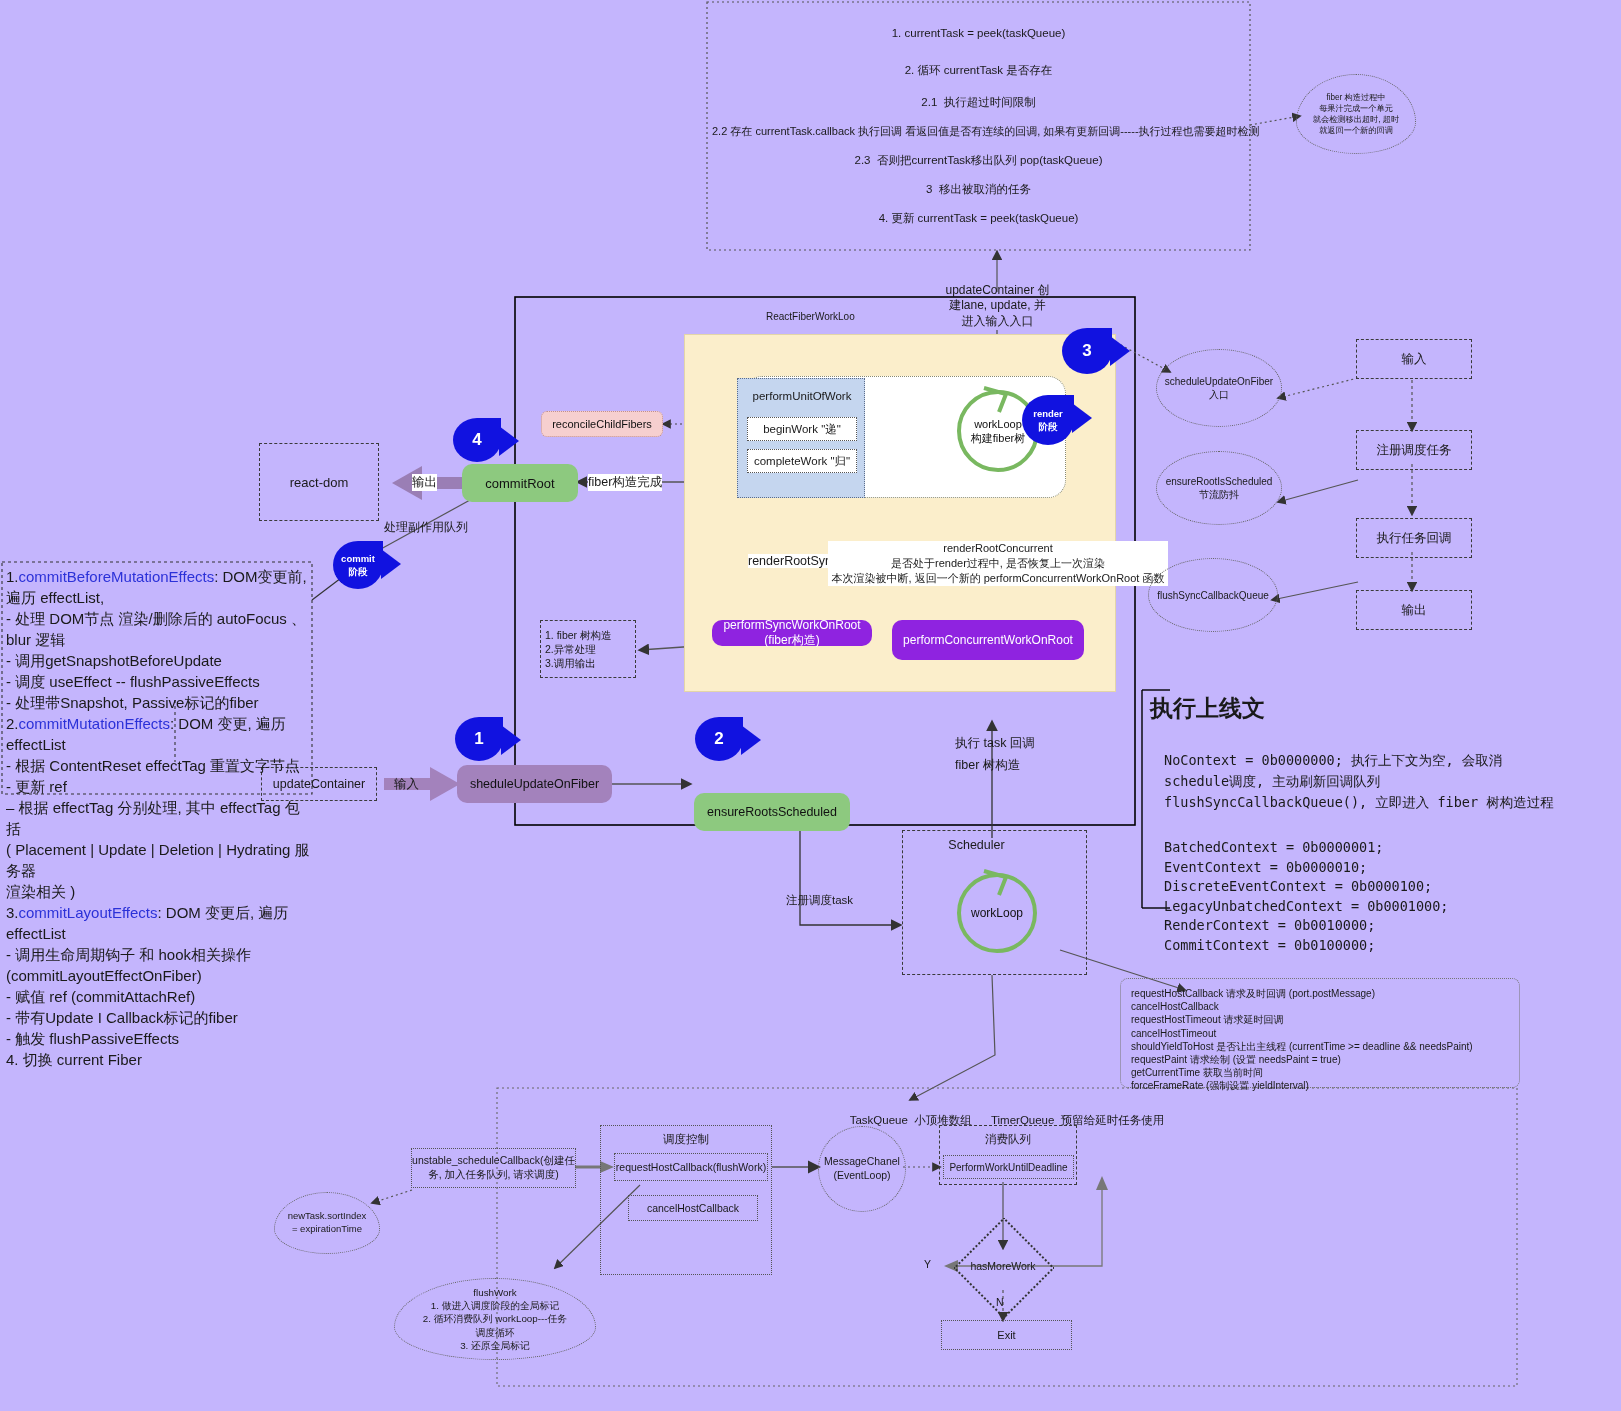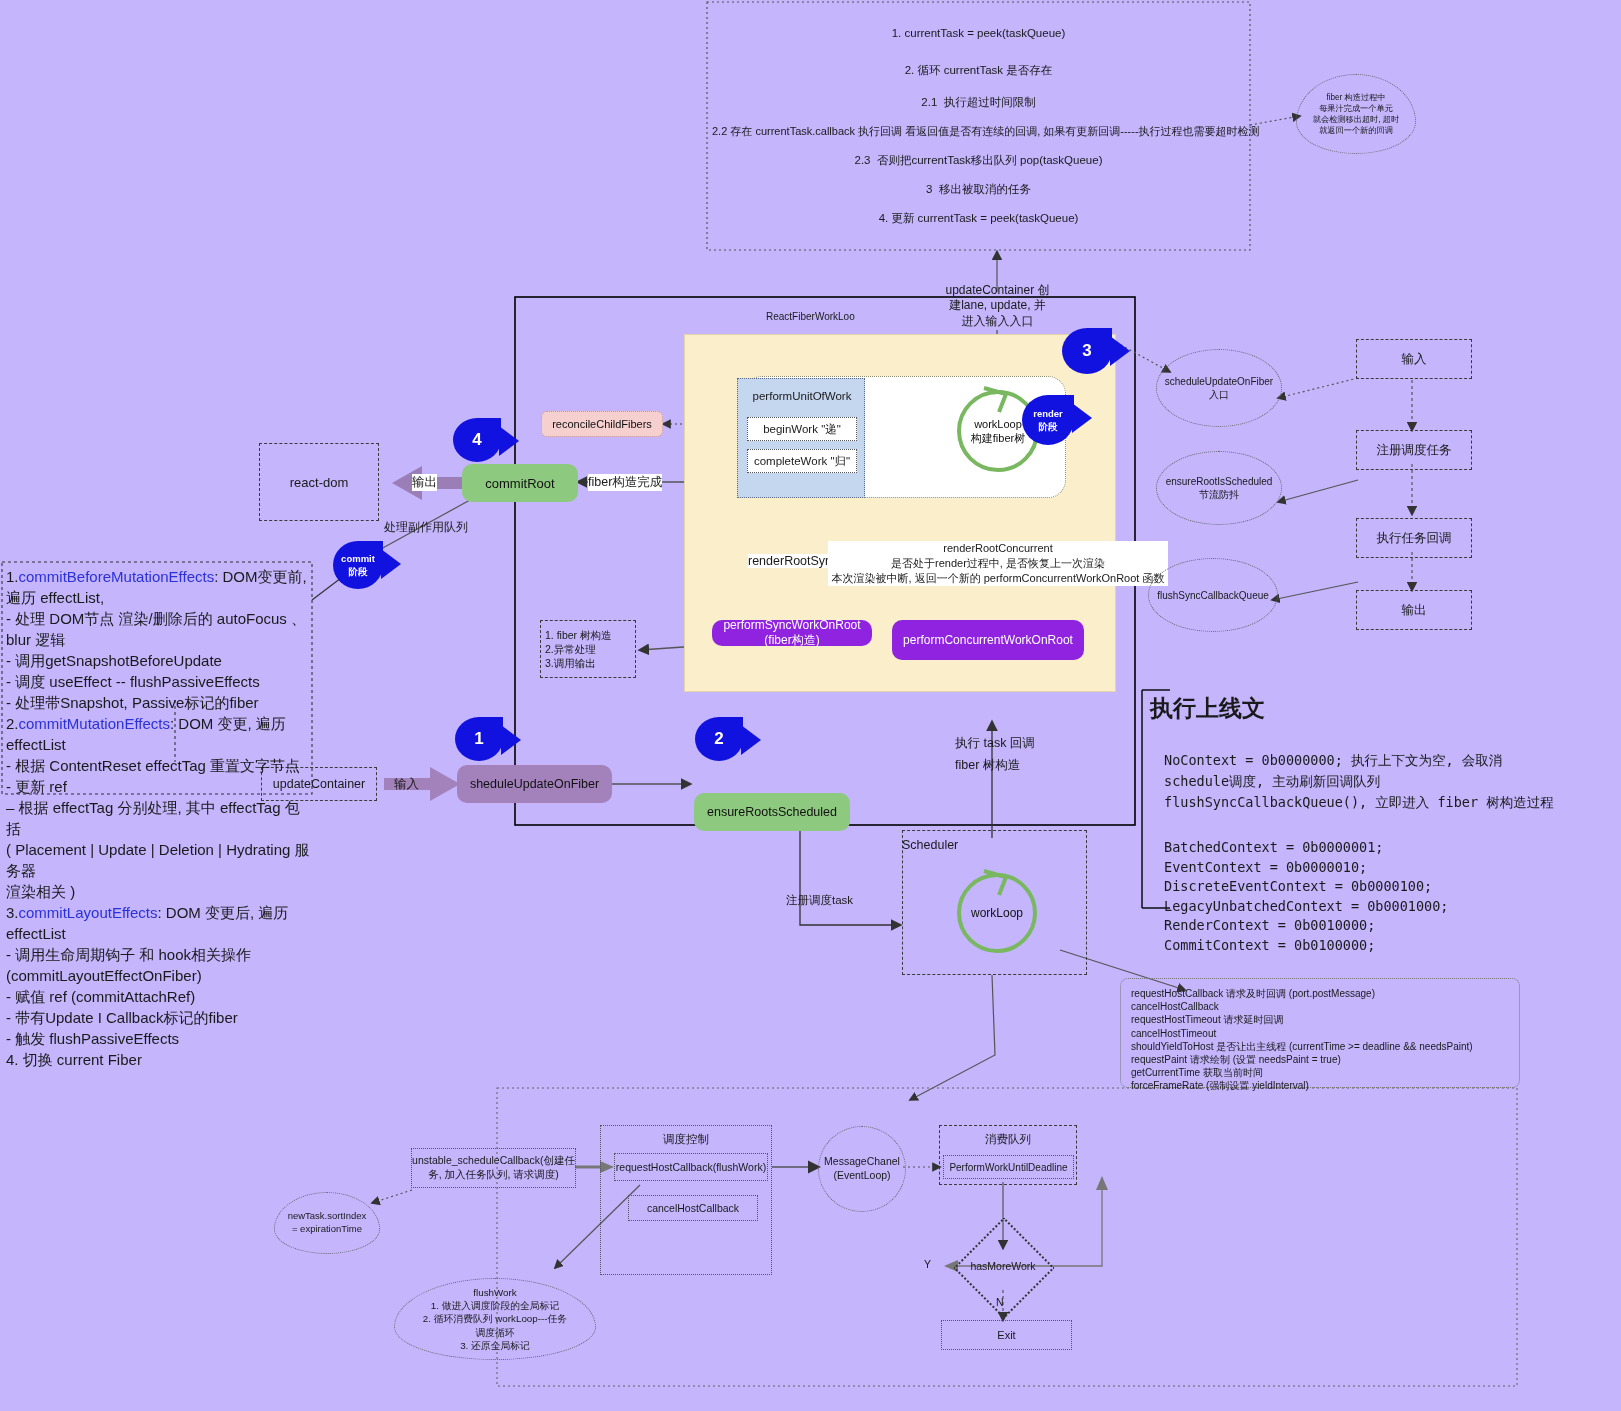--- a/index.html
+++ b/index.html
@@ -337,21 +337,21 @@
 
   <div class="abs green roundbox" style="left:694px; top:765px; width:156px; height:38px; font-size:12.5px;margin-top:28px;">
     <span>ensureRootsScheduled</span>
   </div>
 
   <div class="lbl-nb" style="left:955px; top:735px; font-size:12.5px;">执行 task 回调</div>
   <div class="lbl-nb" style="left:955px; top:757px; font-size:12.5px;">fiber 树构造</div>
   <div class="lbl-nb" style="left:786px; top:893px; font-size:11.5px;">注册调度task</div>
 
   <div class="abs dashbox" style="left:902px; top:830px; width:185px; height:145px;"></div>
-  <div class="txt" style="left:902px; top:838px; width:149px; font-size:12.5px;">Scheduler</div>
+  <div class="txt" style="left:902px; top:838px; width:149px; text-align:center; font-size:12.5px;">Scheduler</div>
   <div class="circleloop" style="left:957px; top:873px; width:72px; height:72px; font-size:12px;">
     <span>workLoop</span>
   </div>
   <svg class="overlay" width="1621" height="1411">
     <path d="M984,871 L1006,877 L999,895" fill="none" stroke="#79b860" stroke-width="4"></path>
   </svg>
 
   <div class="abs annot-list" style="left:6px; top:566px; width:304px; font-size:15px; line-height:1.40;">
     <div><span>1.</span><span class="blue-kw">commitBeforeMutationEffects</span><span>: DOM变更前, 遍历 effectList,</span></div>
     <div>- 处理  DOM节点  渲染/删除后的   autoFocus  、   blur   逻辑</div>
@@ -416,20 +416,21 @@
       <div>cancelHostCallback</div>
       <div>requestHostTimeout 请求延时回调</div>
       <div>cancelHostTimeout</div>
       <div>shouldYieldToHost 是否让出主线程 (currentTime &gt;= deadline &amp;&amp; needsPaint)</div>
       <div>requestPaint 请求绘制 (设置 needsPaint = true)</div>
       <div>getCurrentTime 获取当前时间</div>
       <div>forceFrameRate (强制设置 yieldInterval)</div>
     </div>
   </div>
 
+  <div class="txt" style="left:497px; top:1113px; width:1020px; text-align:center; font-size:11.5px;">TaskQueue  小顶堆数组      TimerQueue  预留给延时任务使用</div>
 
   <div class="abs dotbox" style="left:411px; top:1148px; width:165px; height:40px; font-size:10.5px; line-height:1.3; white-space:pre;">
     <span>unstable_scheduleCallback(创建任
 务, 加入任务队列, 请求调度)</span>
   </div>
 
   <div class="cloud" style="left:274px; top:1192px; width:104px; height:60px; font-size:9.5px; line-height:1.35; white-space:pre;">
     <span>newTask.sortIndex
 = expirationTime</span>
   </div>

